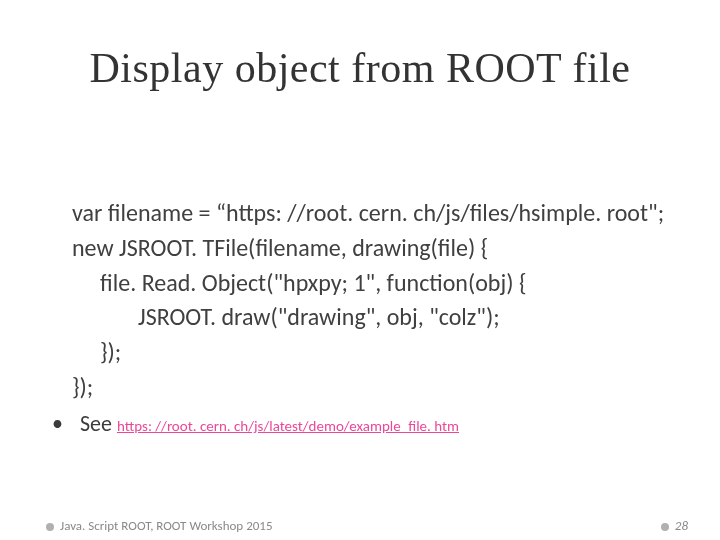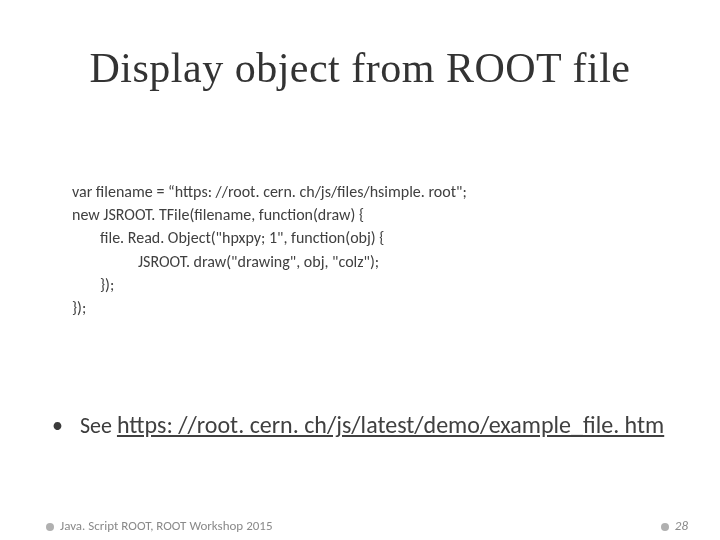--- a/index.html
+++ b/index.html
@@ -25,43 +25,43 @@
     left: 0;
     width: 720px;
     text-align: center;
     font-family: Georgia, "Times New Roman", serif;
     font-size: 42px;
     color: #333333;
     letter-spacing: 0.5px;
   }
   .code-block {
     position: absolute;
-    top: 180px;
+    top: 196px;
     left: 72px;
     width: 580px;
     font-family: Calibri, "Segoe UI", Arial, sans-serif;
-    font-size: 16px;
+    font-size: 24px;
     line-height: 1.45;
     color: #404040;
   }
   .code-line { white-space: pre; }
   .indent1 { padding-left: 28px; }
   .indent2 { padding-left: 66px; }
   .see-row {
     position: absolute;
     top: 410px;
     left: 52px;
     font-size: 22px;
     color: #3b3b3b;
   }
   .see-row .bullet { margin-right: 12px; }
   .see-link {
-    font-size: 24px;
+    font-size: 15px;
     text-decoration: underline;
-    color: #404040;
+    color: #ec4899;
     margin-top: 23px;
   }
   .footer {
     position: absolute;
     bottom: 22px;
     left: 0;
     width: 720px;
     font-size: 13px;
     color: #8a8a8a;
   }
@@ -80,21 +80,21 @@
 </style>
 </head>
 <body>
 
 <div class="slide">
 
   <div class="title">Display object from ROOT file</div>
 
   <div class="code-block">
     <div class="code-line">var filename = “https: //root. cern. ch/js/files/hsimple. root";</div>
-    <div class="code-line">new JSROOT. TFile(filename, function(draw) {</div>
+    <div class="code-line">new JSROOT. TFile(filename, drawing(file) {</div>
     <div class="code-line indent1">file. Read. Object("hpxpy; 1", function(obj) {</div>
     <div class="code-line indent2">JSROOT. draw("drawing", obj, "colz");</div>
     <div class="code-line indent1">});</div>
     <div class="code-line">});</div>
   </div>
 
   <div class="see-row">
     <span class="bullet">•</span>
     <span>See</span>
     <span> </span>

